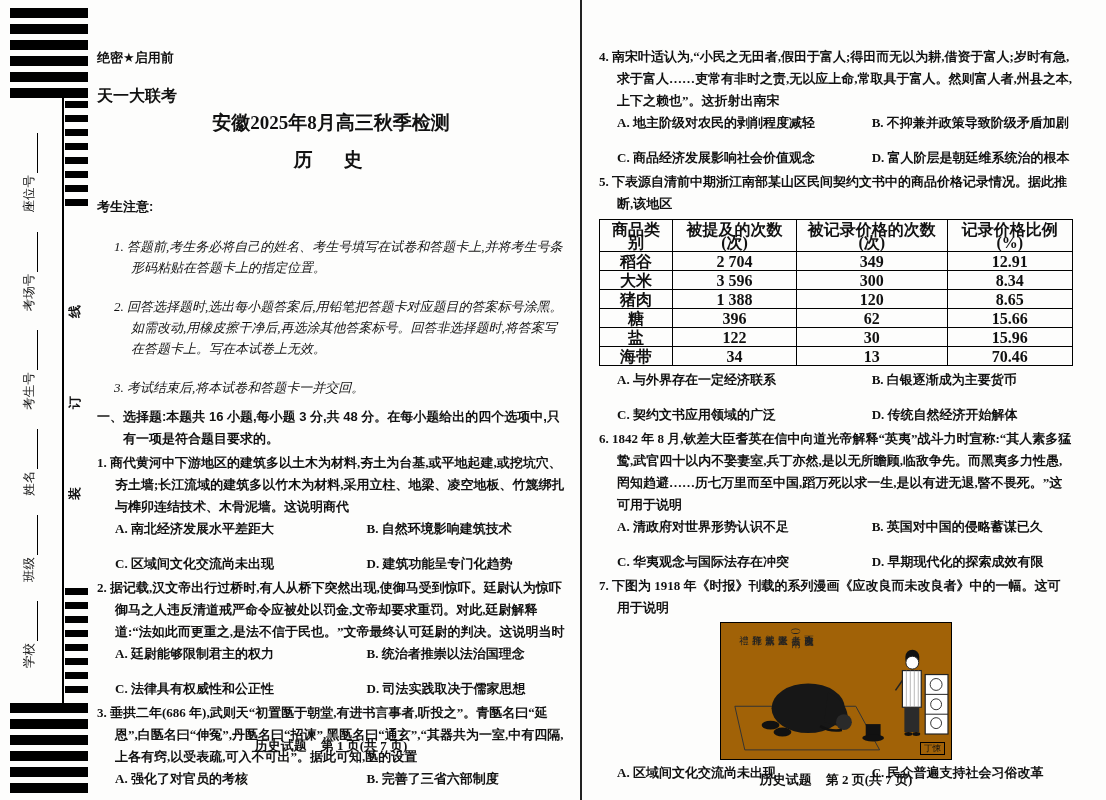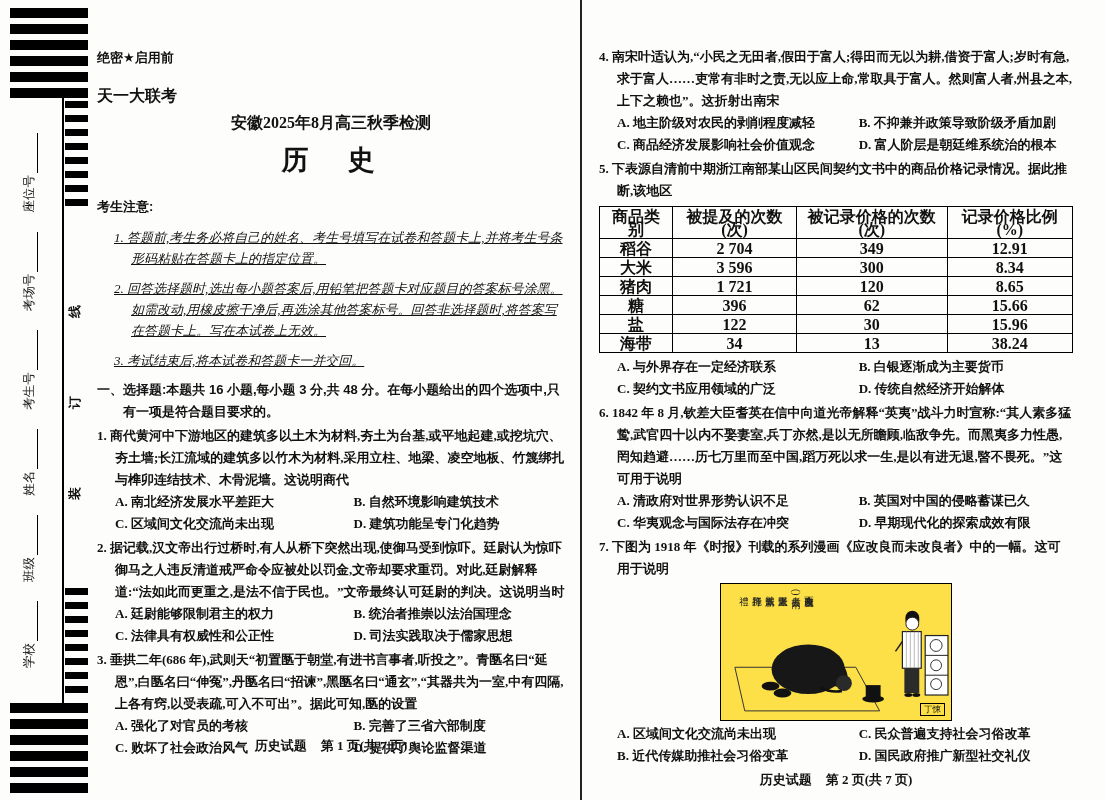--- a/index.html
+++ b/index.html
@@ -31,36 +31,36 @@
     display:flex; justify-content:space-between; font-size:13px; font-weight:bold;
   }
   
   .divider { position:absolute; left:580px; top:0; width:1.5px; height:800px; background:#222; }
   
   .col { position:absolute; font-size:13px; line-height:22px; }
   .col-left  { left:97px;  top:47px; width:468px; }
   .col-right { left:599px; top:44px; width:474px; }
   .security { font-weight:bold; font-size:13px; font-family:"Liberation Sans","DejaVu Sans",sans-serif; }
   .t-org   { font-weight:bold; font-size:16px; margin-top:16px; }
-  .t-exam  { text-align:center; font-weight:bold; font-size:16px; margin-top:5px; }
-  .t-subj  { text-align:center; font-weight:bold; font-size:27px; margin-top:15px; letter-spacing:6px; }
+  .t-exam  { text-align:center; font-weight:bold; font-size:19px; margin-top:5px; }
+  .t-subj  { text-align:center; font-weight:bold; font-size:19px; margin-top:15px; letter-spacing:6px; }
   .notice-title { font-weight:bold; margin-top:25px; font-family:"Liberation Sans","DejaVu Sans",sans-serif; }
   .notice { font-style:italic; line-height:21px; }
-  .notice p { padding-left:34px; text-indent:-17px; margin-top:9px;text-decoration:underline; }
+  .notice p { padding-left:34px; text-indent:-17px; margin-top:18px; }
   .sect { font-weight:bold; margin-top:8px; padding-left:26px; text-indent:-26px; font-family:"Liberation Sans","DejaVu Sans",sans-serif; line-height:22px; }
   .q { margin-top:2px; }
   .stem { padding-left:18px; text-indent:-18px; font-weight:600; }
-  .opts { display:grid; grid-template-columns:53% 47%; padding-left:18px; font-weight:600; }
+  .opts { display:grid; grid-template-columns:53% 47%; padding-left:18px; font-weight:600;gap:13px; }
   .opt { line-height:22px; }
   
   table.price { border-collapse:collapse; margin:4px auto 3px auto; font-size:16px; line-height:13px; }
   table.price th, table.price td { border:1.2px solid #000; text-align:center; padding:2.5px 8px; font-weight:600; height:18px; }
   table.price th { font-weight:bold; }
   
-  .cartoon { position:relative; width:232px; height:138px; margin:3px auto 2px auto; border:1.5px solid #000; background:#fde047; }
+  .cartoon { position:relative; width:232px; height:138px; margin:3px auto 2px auto; border:1.5px solid #000; background:#a16207; }
   .cartoon svg { position:absolute; inset:0; }
   .cap { position:absolute; top:5px; left:16px; height:102px; writing-mode:vertical-rl; font-size:9.5px; line-height:12px; color:#222; }
   .cap div { margin-left:1px; }
   .sig { position:absolute; right:6px; bottom:4px; border:1px solid #000; font-size:8.5px; padding:0 3px; line-height:11px; }
   
   .footer { position:absolute; text-align:center; font-weight:bold; font-size:13px; }
   .footer-1 { left:97px; width:468px; top:737px; }
   .footer-2 { left:599px; width:474px; top:727px;margin-top:44px; }
   .footer .fp { margin-left:14px; }
 </style>
@@ -221,41 +221,41 @@
               <td>12.91</td>
         </tr>
         <tr>
           <td>大米</td>
               <td>3 596</td>
           <td>300</td>
               <td>8.34</td>
         </tr>
         <tr>
           <td>猪肉</td>
-              <td>1 721</td>
+              <td>1 388</td>
           <td>120</td>
               <td>8.65</td>
         </tr>
         <tr>
           <td>糖</td>
               <td>396</td>
           <td>62</td>
               <td>15.66</td>
         </tr>
         <tr>
           <td>盐</td>
               <td>122</td>
           <td>30</td>
               <td>15.96</td>
         </tr>
         <tr>
           <td>海带</td>
               <td>34</td>
           <td>13</td>
-              <td>38.24</td>
+              <td>70.46</td>
         </tr>
       </tbody>
         </table>
 
       <div class="opts">
         <span class="opt">A. 与外界存在一定经济联系</span>
         <span class="opt">B. 白银逐渐成为主要货币</span>
         <span class="opt">C. 契约文书应用领域的广泛</span>
         <span class="opt">D. 传统自然经济开始解体</span>
       </div>

